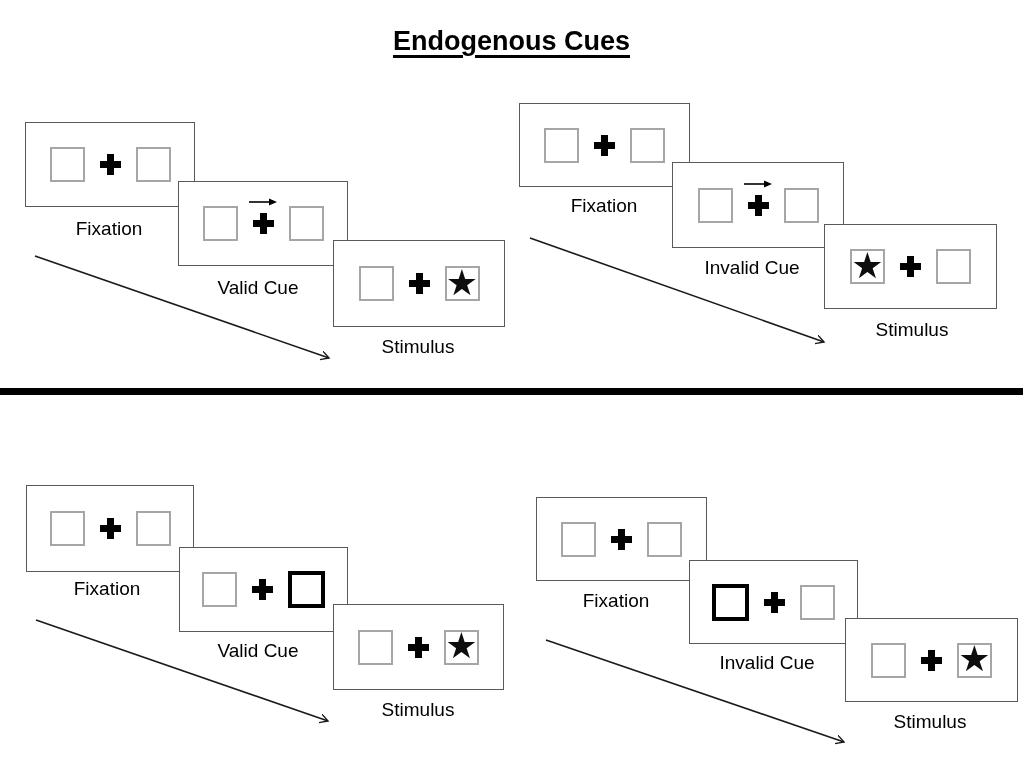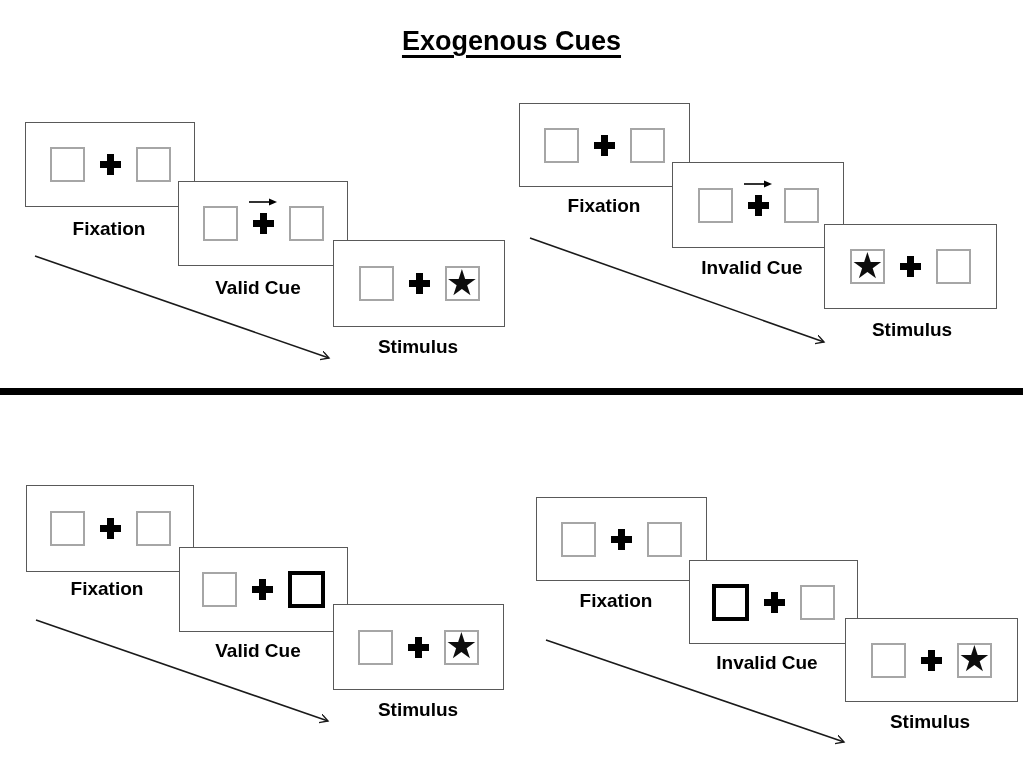--- a/index.html
+++ b/index.html
@@ -28,21 +28,21 @@
   .sq.thick{width:37px;height:37px;border:4px solid #000;}
   .plusWrap{position:relative;width:21px;height:21px;}
   .plus{position:absolute;left:0;top:0;width:21px;height:21px;}
   .plus::before{content:"";position:absolute;left:0;top:7px;width:21px;height:7px;background:#000;}
   .plus::after{content:"";position:absolute;left:7px;top:0;width:7px;height:21px;background:#000;}
   .cuearrow{position:absolute;left:-4px;top:-16px;width:29px;height:10px;}
   .star{font-family:"DejaVu Sans",sans-serif;font-size:36px;line-height:1;color:#0d0d0d;
         transform:translateY(-1px);}
   .plabel{
     position:absolute;transform:translateX(-50%);white-space:nowrap;
-    font-size:19px;font-weight:bold;
+    font-size:19px;font-weight:normal;
   }
   
   .g1p1{left:25px;top:122px;width:170px;height:85px;}
   .g1p2{left:178px;top:181px;width:170px;height:85px;}
   .g1p3{left:333px;top:240px;width:172px;height:87px;}
   .g2p1{left:519px;top:103px;width:171px;height:84px;}
   .g2p2{left:672px;top:162px;width:172px;height:86px;}
   .g2p3{left:824px;top:224px;width:173px;height:85px;}
   .g3p1{left:26px;top:485px;width:168px;height:87px;}
   .g3p2{left:179px;top:547px;width:169px;height:85px;}
@@ -56,21 +56,21 @@
   .l-g3s1{left:107px;top:578px;} .l-g3s2{left:258px;top:640px;} .l-g3s3{left:418px;top:699px;}
   .l-g4s1{left:616px;top:590px;} .l-g4s2{left:767px;top:652px;} .l-g4s3{left:930px;top:711px;}
 
   .overlay{position:absolute;left:0;top:0;width:1023px;height:767px;pointer-events:none;}
 </style>
 </head>
 <body>
 
 <div class="stage">
 
-  <div class="title title-top">Exogenous Cues</div>
+  <div class="title title-top">Endogenous Cues</div>
   <div class="divider"></div>
 
   <div class="panel g1p1">
     <span class="sq"></span>
     <span class="plusWrap">
         <span class="plus"></span>
       </span>
     <span class="sq"></span>
   </div>
   <div class="plabel l-g1s1">Fixation</div>

